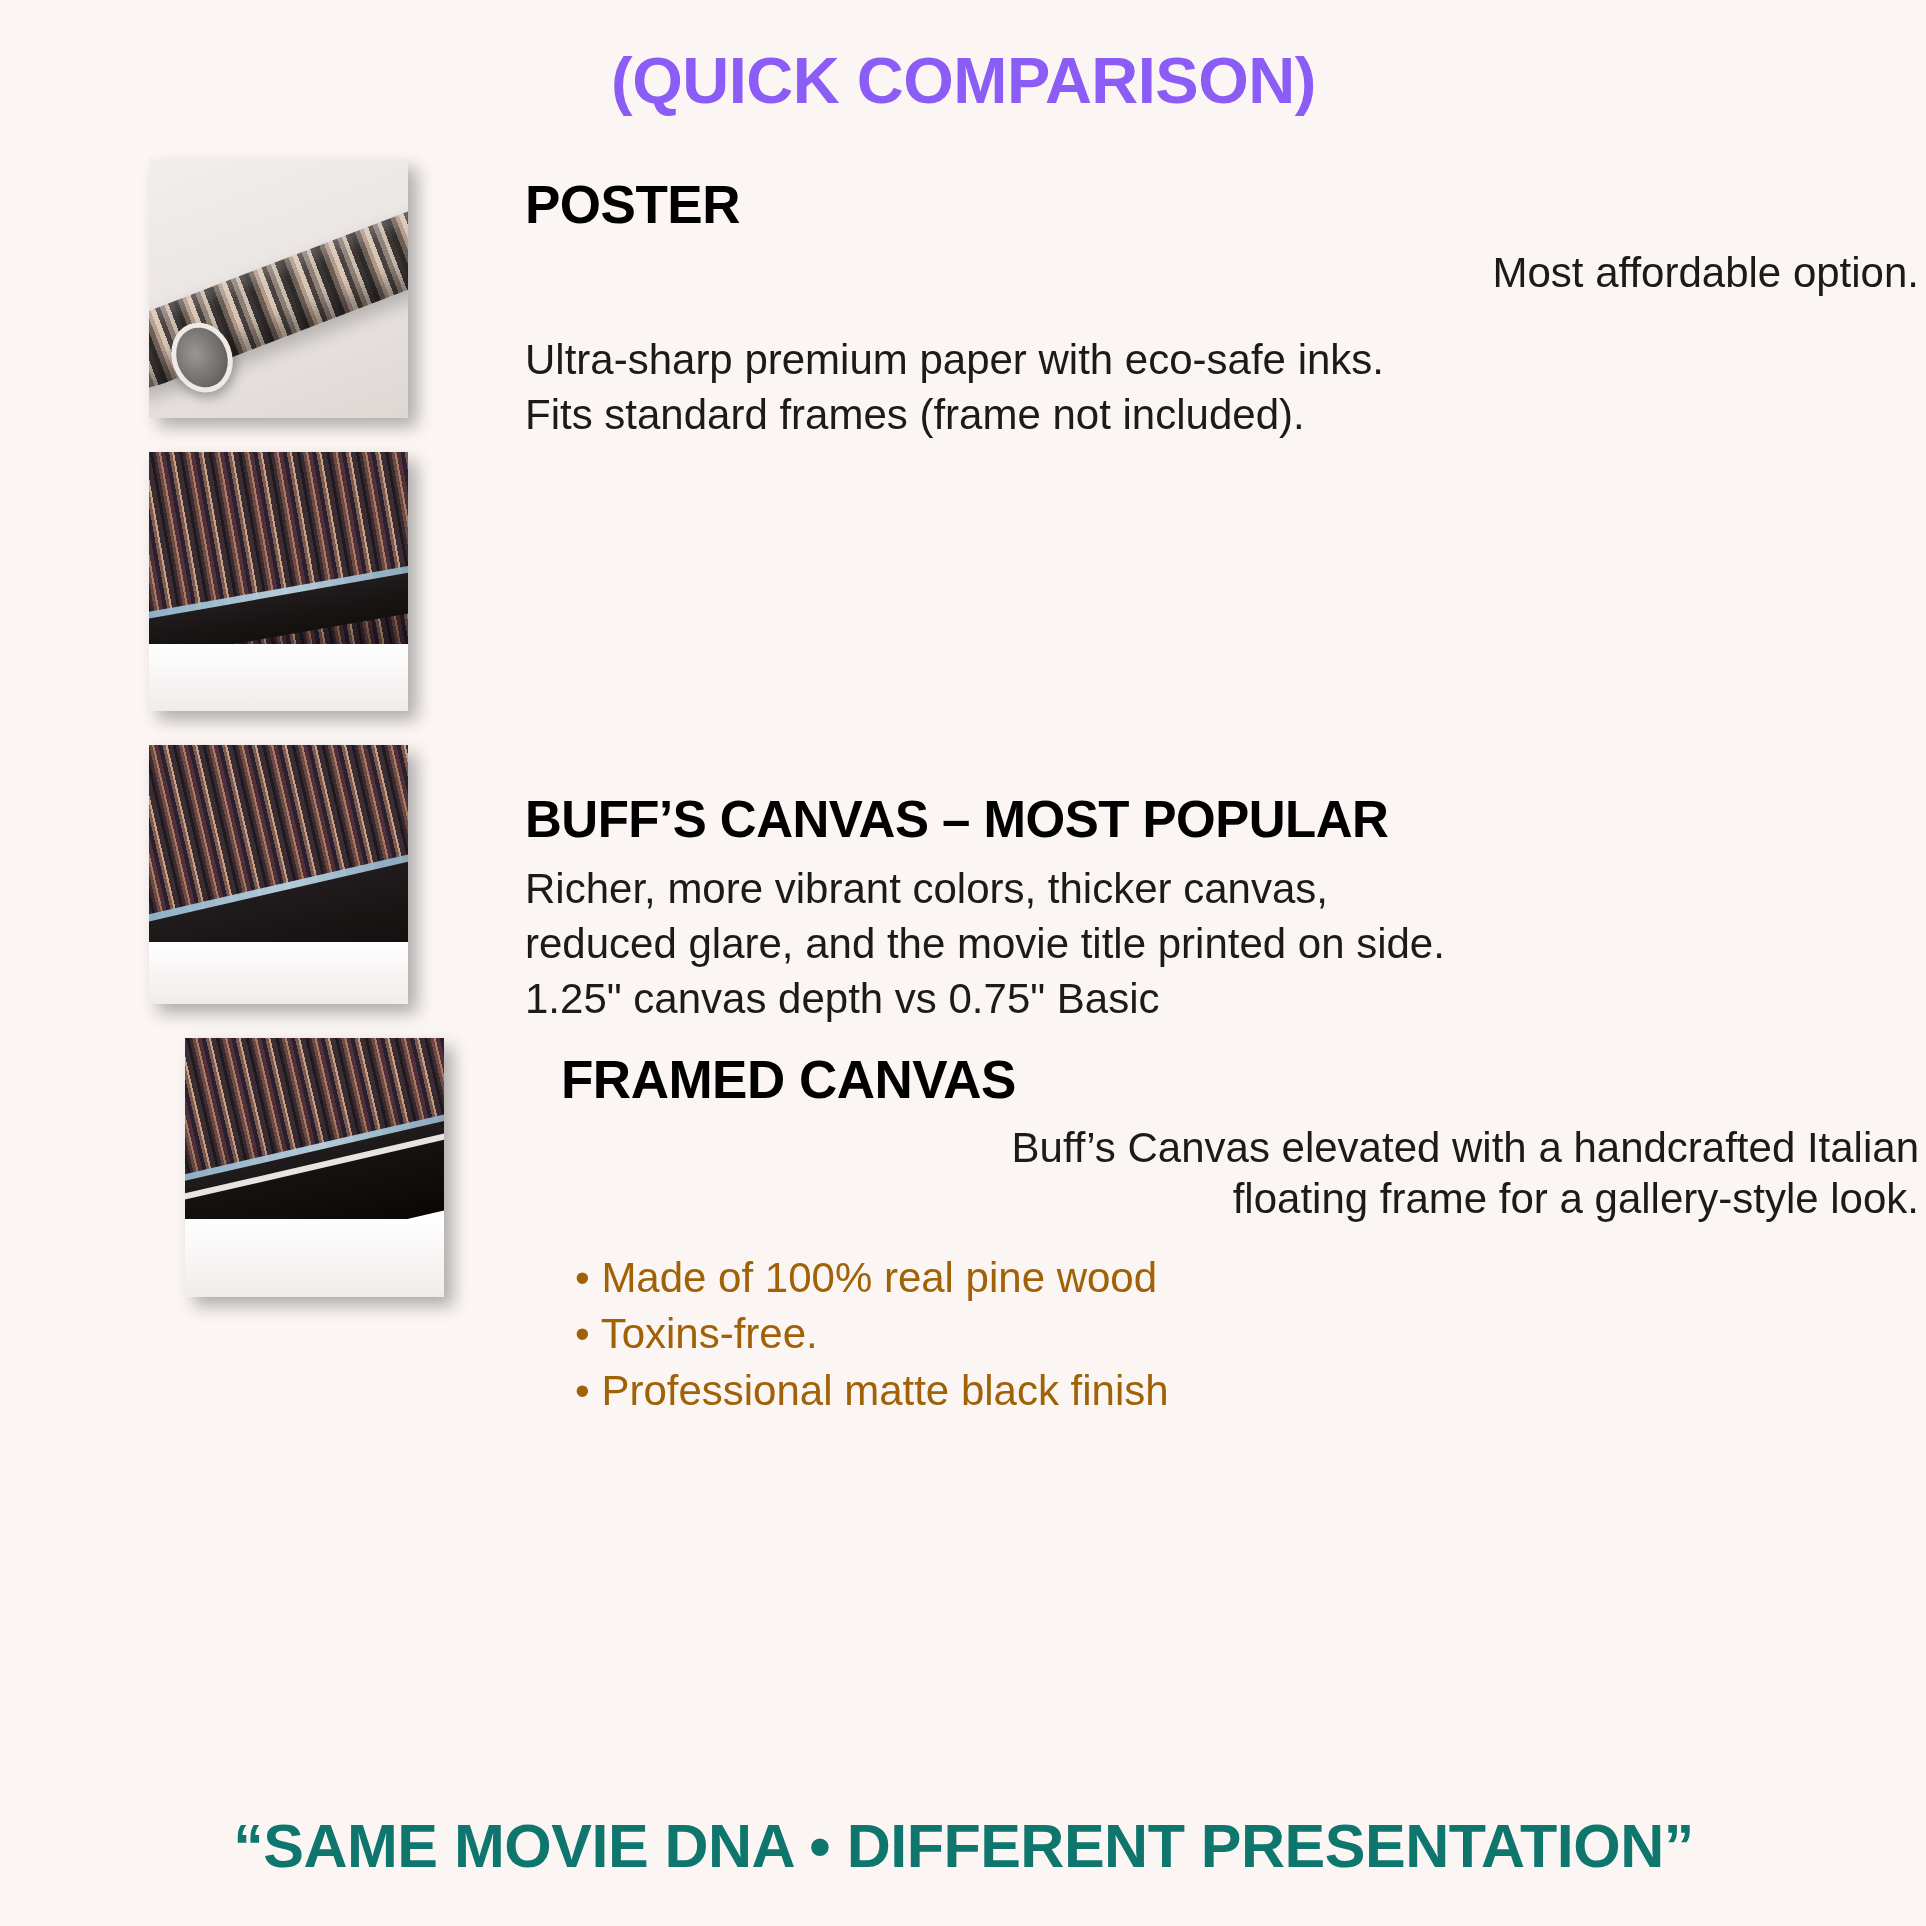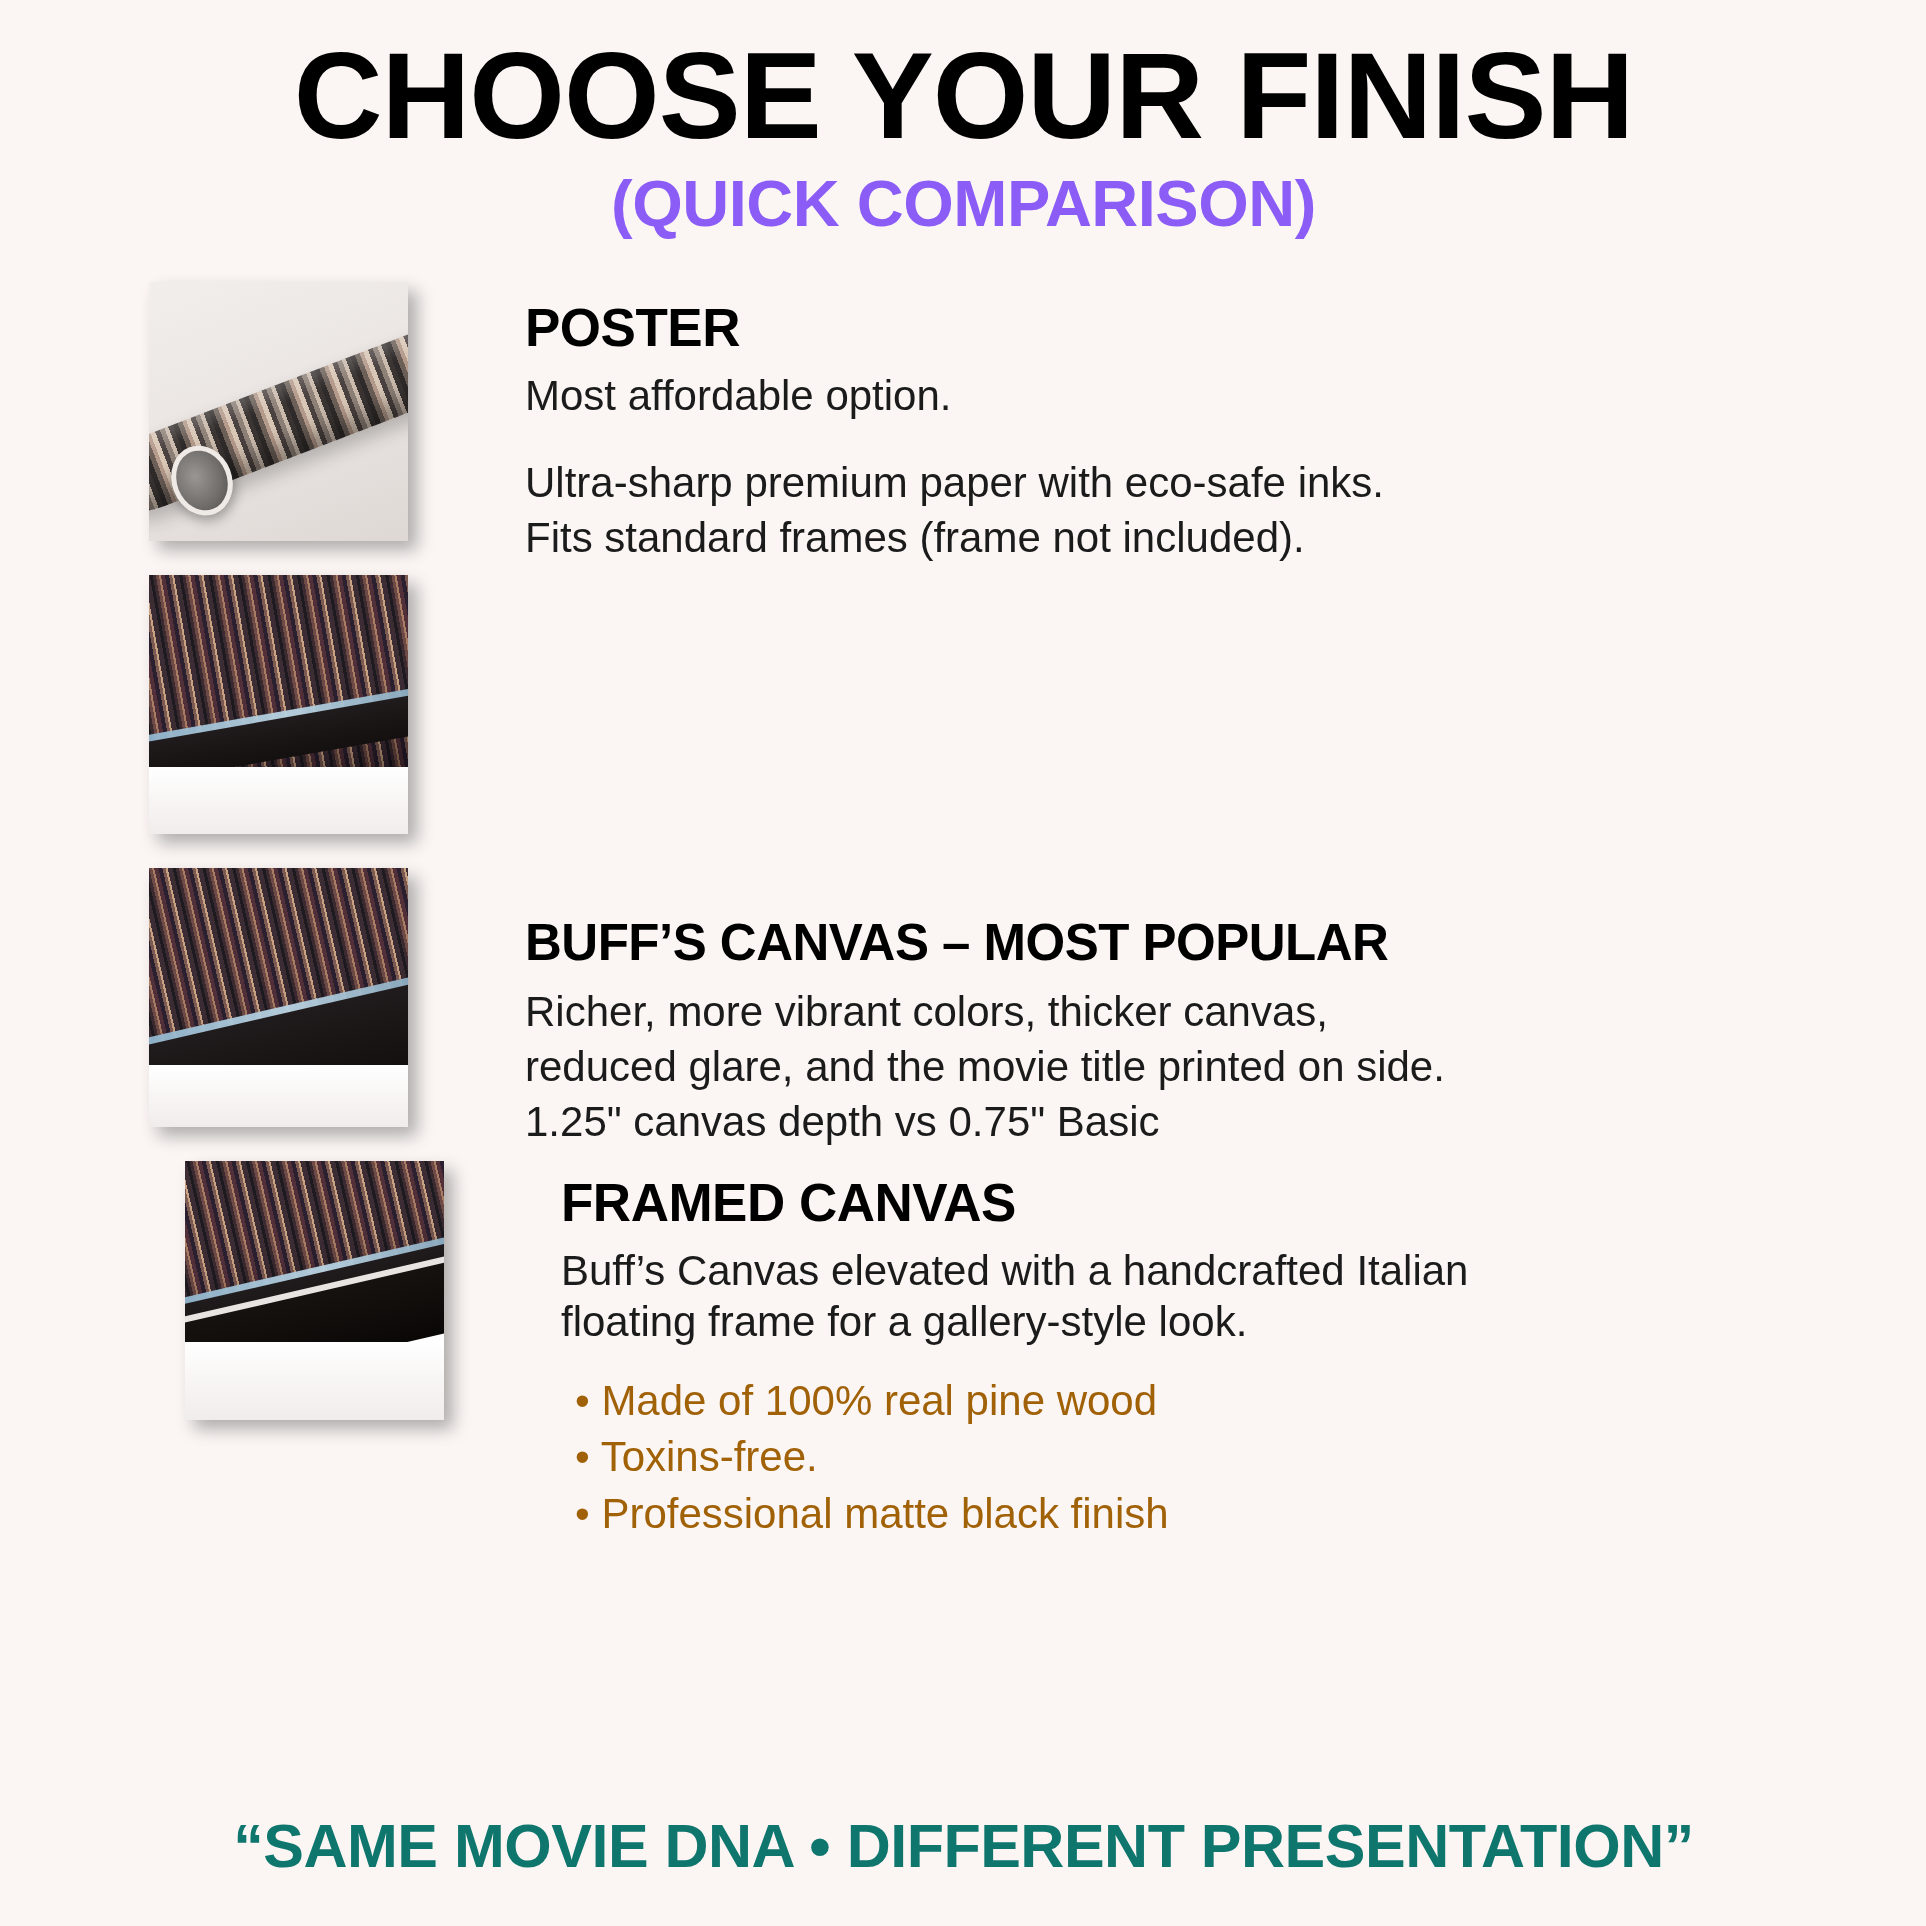--- a/index.html
+++ b/index.html
@@ -206,22 +206,23 @@
     font-weight: 700;
     letter-spacing: -0.5px;
     color: #000000;
     margin: 0 0 14px 0;
     line-height: 1.05;
   }
   .prod-lead {
     font-size: 42px;
     font-weight: 400;
     color: #1b1b1b;
-    margin: 0;
+    margin: 8px;
     line-height: 1.22;
+    text-align: right;
   }
   .prod-body {
     font-size: 42px;
     font-weight: 400;
     color: #1b1b1b;
     margin: 34px 0 0 0;
     line-height: 1.32;
   }
   .prod-body.tight { margin-top: 10px; }
   .bullets {
@@ -254,21 +255,20 @@
     font-size: 61px;
     font-weight: 700;
     letter-spacing: -0.5px;
     color: #0f766e;
   }
 </style>
 </head>
 <body>
 
 <div class="header">
-  <h1 class="main-title">CHOOSE YOUR FINISH</h1>
   <div class="sub-title">(QUICK COMPARISON)</div>
 </div>
 
 <div class="rows">
 
   <div class="row row-poster">
     <div class="thumb">
       <div class="thumb-inner art-poster">
         <div class="roll"></div>
         <div class="roll-cap"></div>

